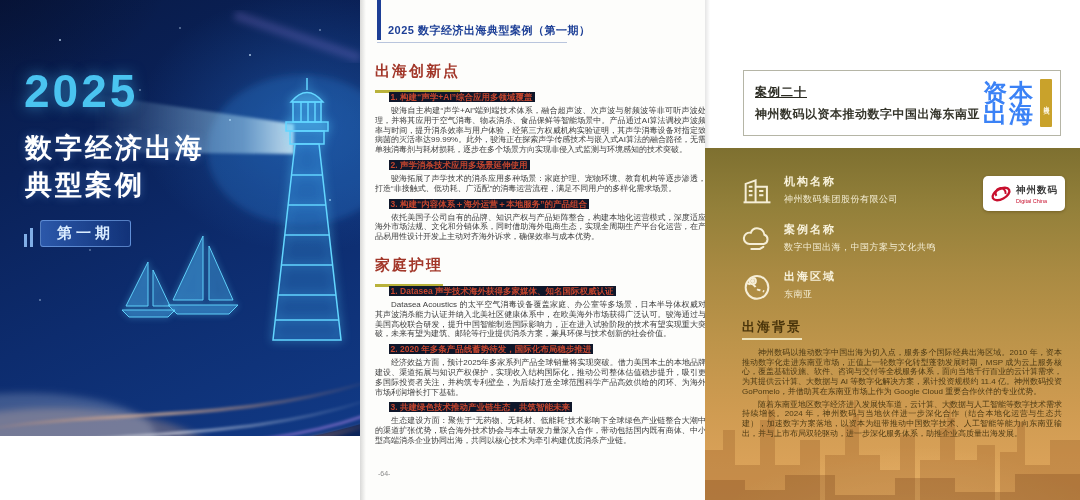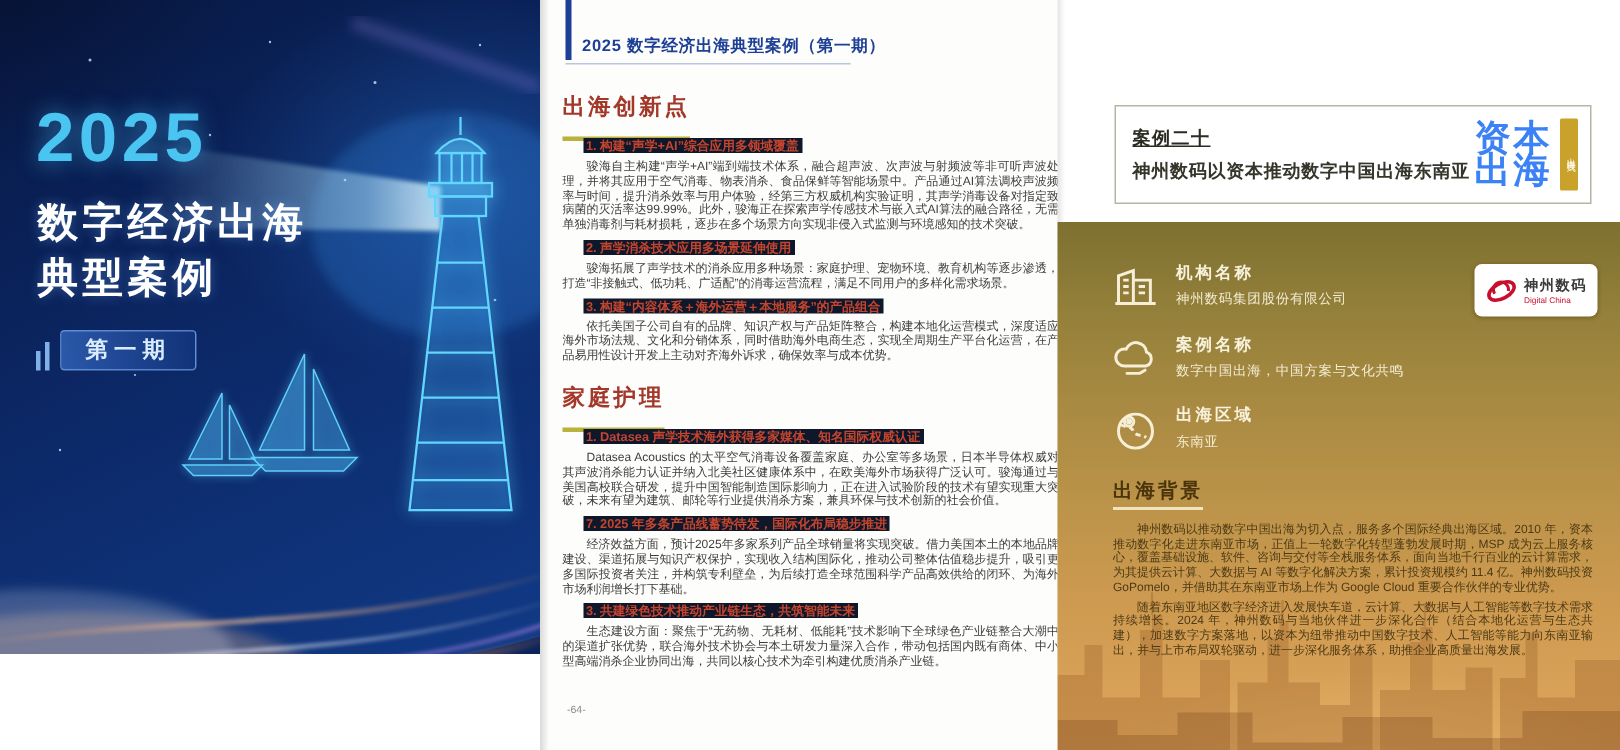--- a/index.html
+++ b/index.html
@@ -212,21 +212,21 @@
       <p class="item-b">骏海拓展了声学技术的消杀应用多种场景：家庭护理、宠物环境、教育机构等逐步渗透，打造“非接触式、低功耗、广适配”的消毒运营流程，满足不同用户的多样化需求场景。</p>
 
       <div class="item-h"><span>3. 构建“内容体系＋海外运营＋本地服务”的产品组合</span></div>
       <p class="item-b">依托美国子公司自有的品牌、知识产权与产品矩阵整合，构建本地化运营模式，深度适应海外市场法规、文化和分销体系，同时借助海外电商生态，实现全周期生产平台化运营，在产品易用性设计开发上主动对齐海外诉求，确保效率与成本优势。</p>
 
       <h2 class="sec-title second"><span>家庭护理</span></h2>
 
       <div class="item-h"><span>1. Datasea 声学技术海外获得多家媒体、知名国际权威认证</span></div>
       <p class="item-b">Datasea Acoustics 的太平空气消毒设备覆盖家庭、办公室等多场景，日本半导体权威对其声波消杀能力认证并纳入北美社区健康体系中，在欧美海外市场获得广泛认可。骏海通过与美国高校联合研发，提升中国智能制造国际影响力，正在进入试验阶段的技术有望实现重大突破，未来有望为建筑、邮轮等行业提供消杀方案，兼具环保与技术创新的社会价值。</p>
 
-      <div class="item-h"><span>7. 2025 年多条产品线蓄势待发，国际化布局稳步推进</span></div>
+      <div class="item-h"><span>2. 2020 年多条产品线蓄势待发，国际化布局稳步推进</span></div>
       <p class="item-b">经济效益方面，预计2025年多家系列产品全球销量将实现突破。借力美国本土的本地品牌建设、渠道拓展与知识产权保护，实现收入结构国际化，推动公司整体估值稳步提升，吸引更多国际投资者关注，并构筑专利壁垒，为后续打造全球范围科学产品高效供给的闭环、为海外市场利润增长打下基础。</p>
 
       <div class="item-h"><span>3. 共建绿色技术推动产业链生态，共筑智能未来</span></div>
       <p class="item-b">生态建设方面：聚焦于“无药物、无耗材、低能耗”技术影响下全球绿色产业链整合大潮中的渠道扩张优势，联合海外技术协会与本土研发力量深入合作，带动包括国内既有商体、中小型高端消杀企业协同出海，共同以核心技术为牵引构建优质消杀产业链。</p>
     </div>
 
     <div class="page-num">-64-</div>
   </section>
 
   <section class="page-right">

